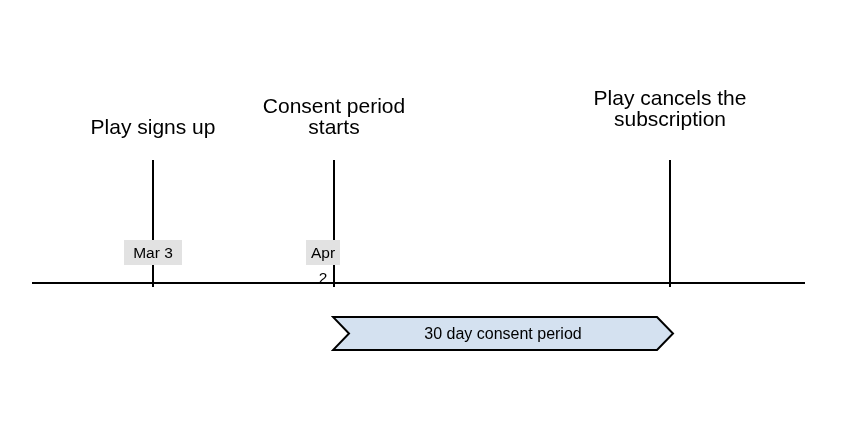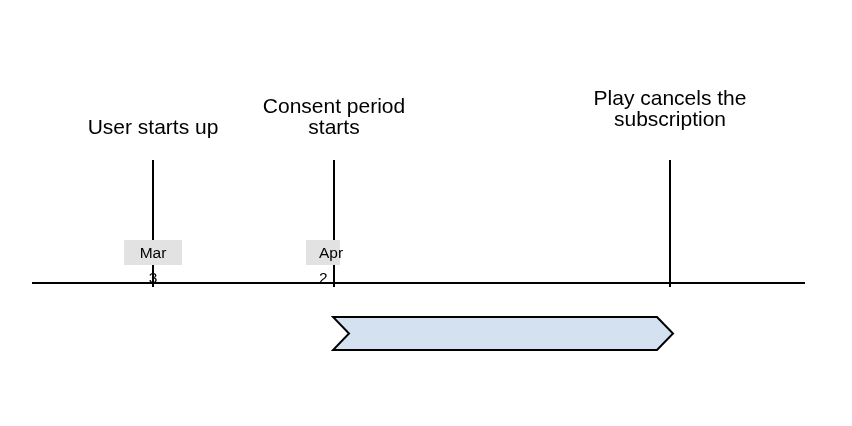--- a/index.html
+++ b/index.html
@@ -42,21 +42,21 @@
     letter-spacing: 0px;
   }
   .date-chip {
     position: absolute;
     background: #e2e2e2;
     font-size: 15.5px;
     line-height: 25px;
     height: 25px;
     text-align: center;
     color: #000000;
-    padding: 0 13px;
+    padding: 0 5px;
     box-sizing: border-box;
   }
   .band-wrap {
     position: absolute;
     left: 331px;
     top: 315px;
     width: 344px;
     height: 37px;
   }
   .band-wrap svg {
@@ -76,32 +76,33 @@
     pointer-events: none;
   }
 </style>
 </head>
 <body>
 
 <div id="diagram-root">
 
   <div class="axis-line" style="left:32px; top:282px; width:773px;"></div>
 
-  <div class="event-label" style="left:53px; top:116px; width:200px;">User starts up</div>
+  <div class="event-label" style="left:53px; top:116px; width:200px;">Play signs up</div>
   <div class="tick-line" style="left:152px; top:160px; height:127px;"></div>
   <div class="date-chip" style="left:124px; top:240px; width:58px;">Mar 3</div>
 
   <div class="event-label" style="left:234px; top:95px; width:200px;">Consent period
 starts</div>
   <div class="tick-line" style="left:333px; top:160px; height:127px;"></div>
   <div class="date-chip" style="left:306px; top:240px; width:34px;">Apr 2</div>
 
   <div class="event-label" style="left:570px; top:87px; width:200px;">Play cancels the
 subscription</div>
   <div class="tick-line" style="left:669px; top:160px; height:127px;"></div>
 
   <div class="band-wrap">
     <svg width="344" height="37" viewBox="0 0 344 37">
       <polygon points="2,2 326,2 342,18.5 326,35 2,35 18,18.5" fill="#d4e1f0" stroke="#000000" stroke-width="2" stroke-linejoin="miter"></polygon>
     </svg>
   </div>
+  <div class="band-text">30 day consent period</div>
 
 </div>
 
 </body></html>

